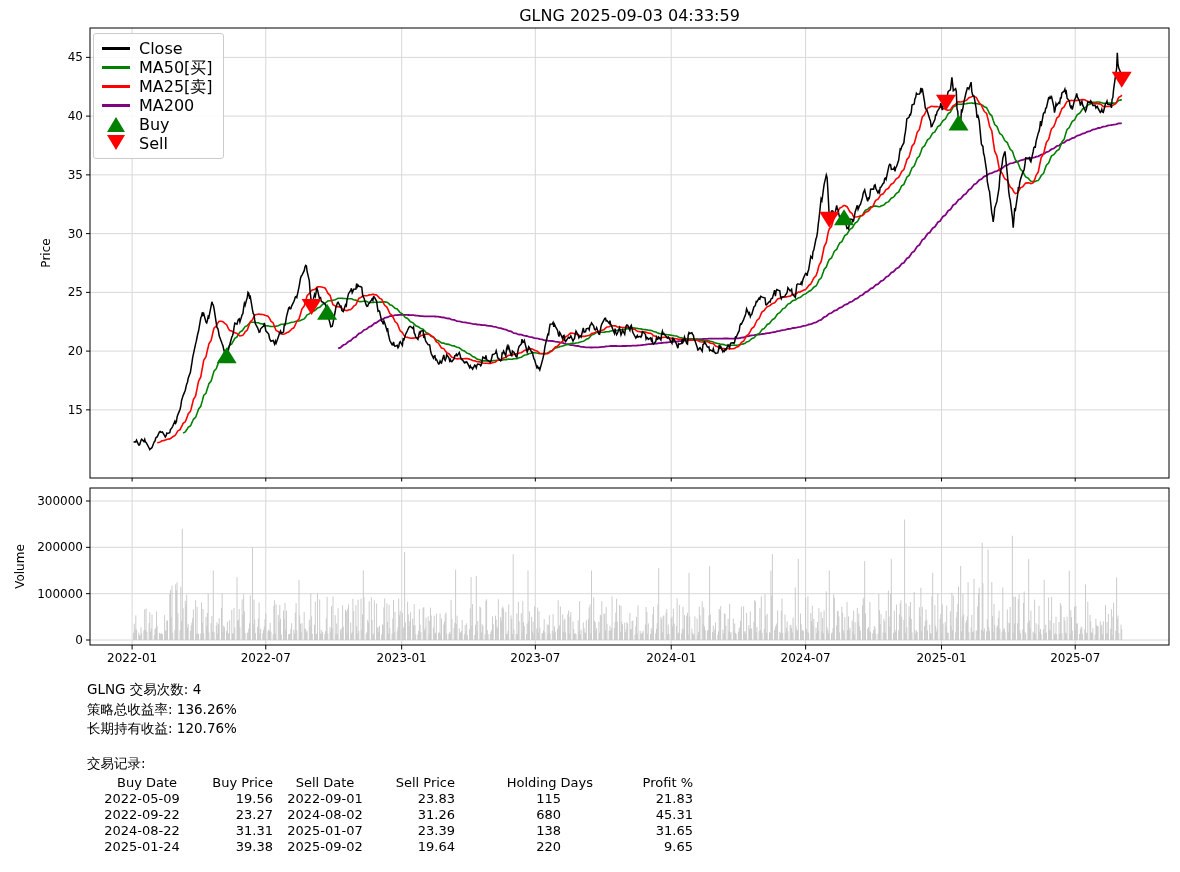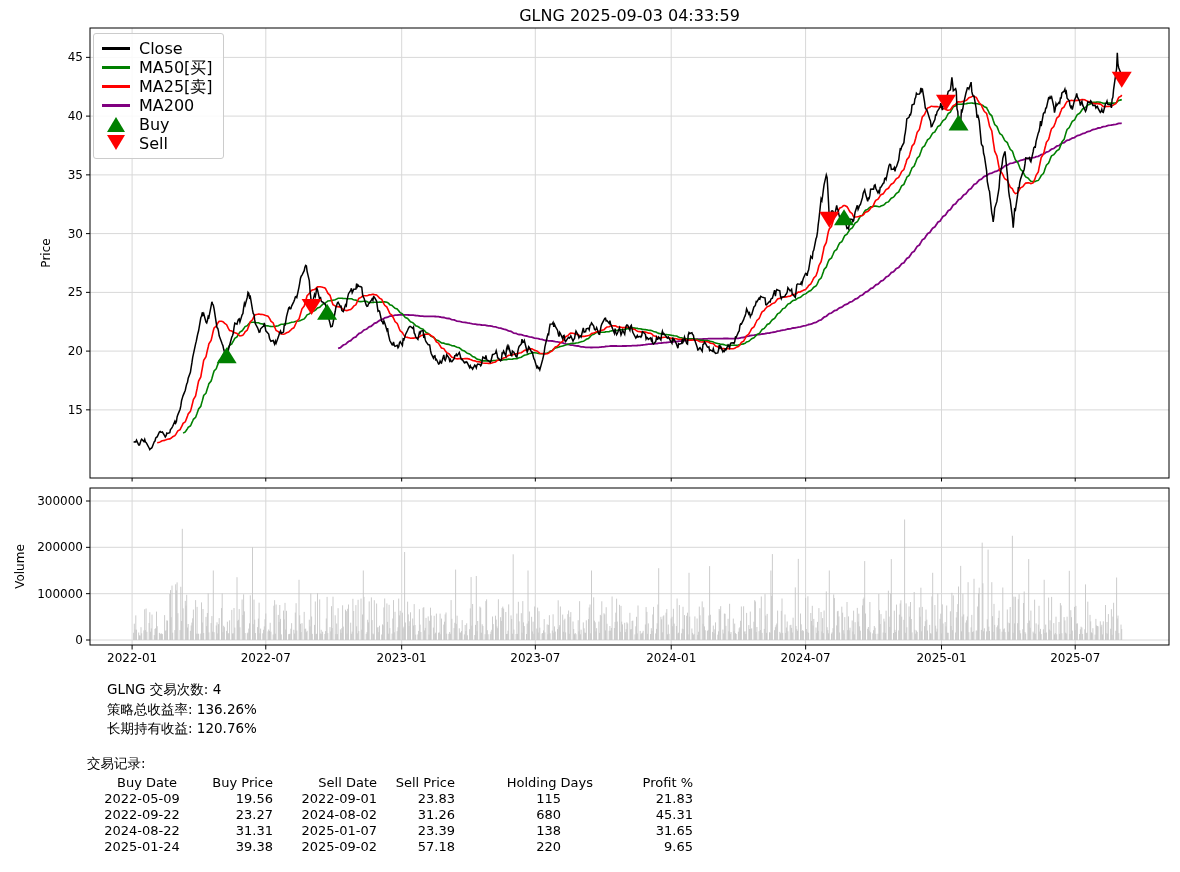--- a/index.html
+++ b/index.html
@@ -11,29 +11,29 @@
   .legend{position:absolute;left:93px;top:33px;background:rgba(255,255,255,0.85);
           border:1px solid #cccccc;border-radius:3px;padding:5px 10px 5px 8px;z-index:5;}
   .lg-row{display:flex;align-items:center;height:19px;}
   .lg-swatch-box{width:28px;display:flex;justify-content:center;align-items:center;margin-right:9px;}
   .sw-line{display:inline-block;width:28px;height:3px;background:#000;}
   .sw-tri-up{width:0;height:0;border-left:9px solid transparent;border-right:9px solid transparent;
              border-bottom:15px solid #008000;}
   .sw-tri-down{width:0;height:0;border-left:9px solid transparent;border-right:9px solid transparent;
                border-top:15px solid #ff0000;margin-top:-2px;}
   .lg-label{font-size:16px;line-height:19px;white-space:nowrap;}
-  .stats{position:absolute;left:87px;top:680px;font-size:13.5px;line-height:19.5px;margin-left:20px;}
+  .stats{position:absolute;left:87px;top:680px;font-size:13.5px;line-height:19.5px;}
   .trades{position:absolute;left:87px;top:755px;font-size:13.5px;}
   .trade-table{border-collapse:collapse;margin-top:1px;table-layout:fixed;}
   .trade-table th,.trade-table td{font-weight:normal;font-size:13px;padding:0;height:16px;
                                   white-space:nowrap;}
   .c-bd{width:100px;text-align:center;}
   th.c-bd{padding-left:10px;}
   .c-bp{width:76px;text-align:right;padding-right:14px;}
-  .c-sd{width:104px;text-align:right;padding-left:6px;}
+  .c-sd{width:104px;text-align:center;padding-left:6px;}
   .c-sp{width:78px;text-align:right;padding-right:20px;}
   .c-hd{width:94px;text-align:right;}
   th.c-hd{padding-right:16px;} td.c-hd{padding-right:48px;padding-left:12px;}
   .c-pf{width:84px;text-align:right;padding-right:30px;}
 </style>
 </head>
 <body>
 
 <div class="page">
 
@@ -212,20 +212,20 @@
           <td class="c-bp">31.31</td>
           <td class="c-sd">2025-01-07</td>
           <td class="c-sp">23.39</td>
           <td class="c-hd">138</td>
           <td class="c-pf">31.65</td>
         </tr>
         <tr>
           <td class="c-bd">2025-01-24</td>
           <td class="c-bp">39.38</td>
           <td class="c-sd">2025-09-02</td>
-          <td class="c-sp">57.18</td>
+          <td class="c-sp">19.64</td>
           <td class="c-hd">220</td>
           <td class="c-pf">9.65</td>
         </tr>
       </tbody>
     </table>
   </div>
 </div>
 
 </body></html>

